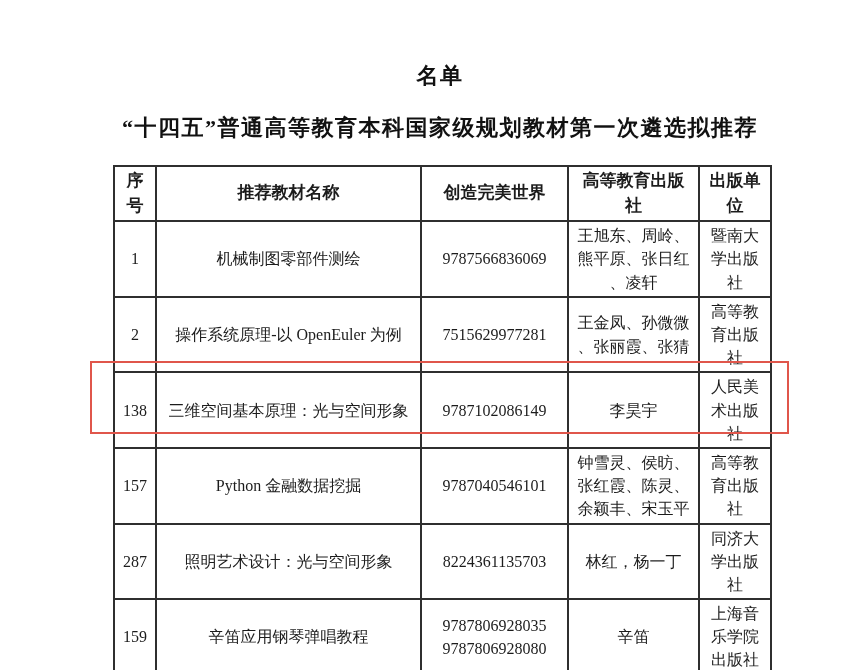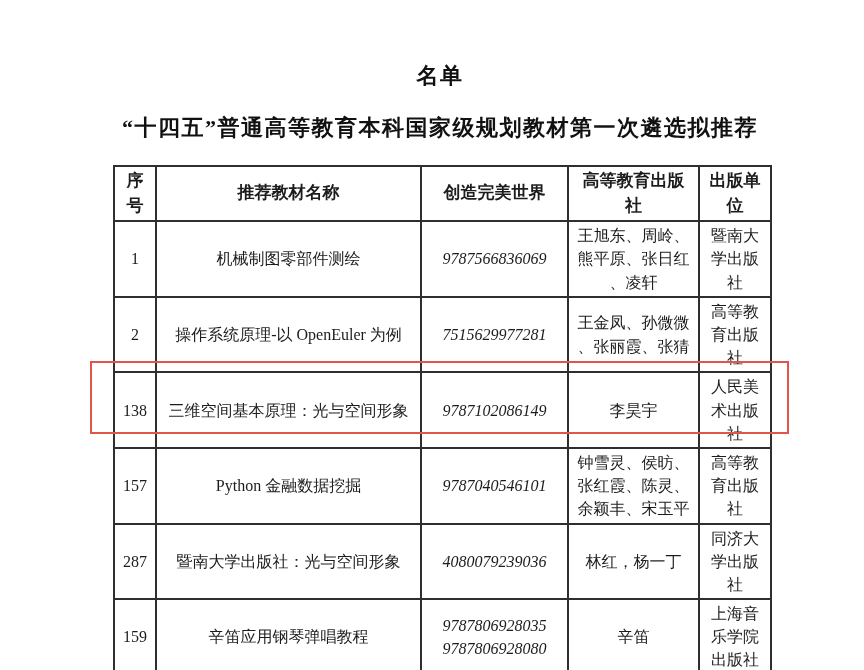--- a/index.html
+++ b/index.html
@@ -49,21 +49,21 @@
   }
   .doc-table th {
     font-weight: bold;
     font-size: 17px;
   }
   .col-seq  { width: 42px; }
   .col-name { width: 265px; }
   .col-isbn { width: 147px; }
   .col-ed   { width: 131px; }
   .col-pub  { width: 72px; }
-  .cell-isbn { white-space: pre-line; font-style: italic; }
+  .cell-isbn { white-space: pre-line; }
   .cell-name { padding: 2px 6px; border-radius: 17px; }
   .highlight-box {
     position: absolute;
     left: 90px;
     top: 361px;
     width: 695px;
     height: 69px;
     border: 2px solid #e0564b;
     pointer-events: none;
     background: transparent;
@@ -118,22 +118,22 @@
     </tr>
     <tr style="height:70px;">
       <td class="cell-seq">157</td>
       <td class="cell-name">Python 金融数据挖掘</td>
       <td class="cell-isbn">9787040546101</td>
       <td class="cell-editors">钟雪灵、侯昉、张红霞、陈灵、余颖丰、宋玉平</td>
       <td class="cell-publisher">高等教育出版社</td>
     </tr>
     <tr style="height:68px;">
       <td class="cell-seq">287</td>
-      <td class="cell-name">暨南大学出版社：光与空间形象</td>
-      <td class="cell-isbn">4080079239036</td>
+      <td class="cell-name">照明艺术设计：光与空间形象</td>
+      <td class="cell-isbn">8224361135703</td>
       <td class="cell-editors">林红，杨一丁</td>
       <td class="cell-publisher">同济大学出版社</td>
     </tr>
     <tr style="height:72px;">
       <td class="cell-seq">159</td>
       <td class="cell-name">辛笛应用钢琴弹唱教程</td>
       <td class="cell-isbn">9787806928035
 9787806928080</td>
       <td class="cell-editors">辛笛</td>
       <td class="cell-publisher">上海音乐学院出版社</td>

